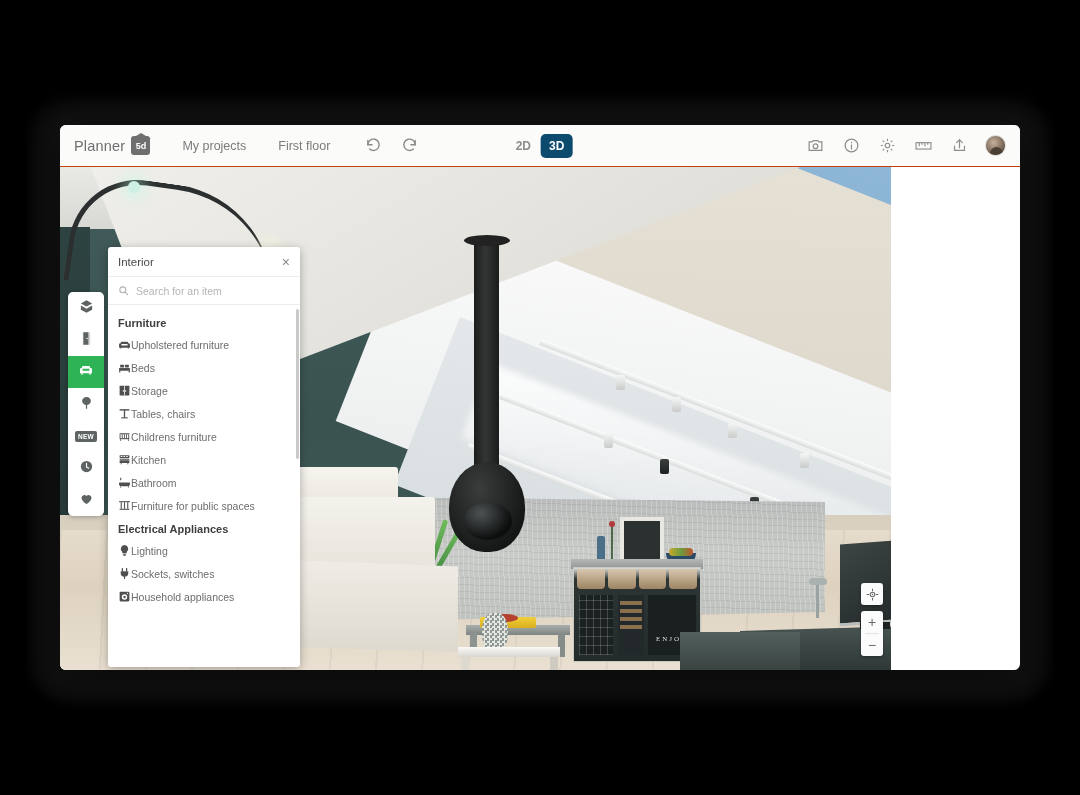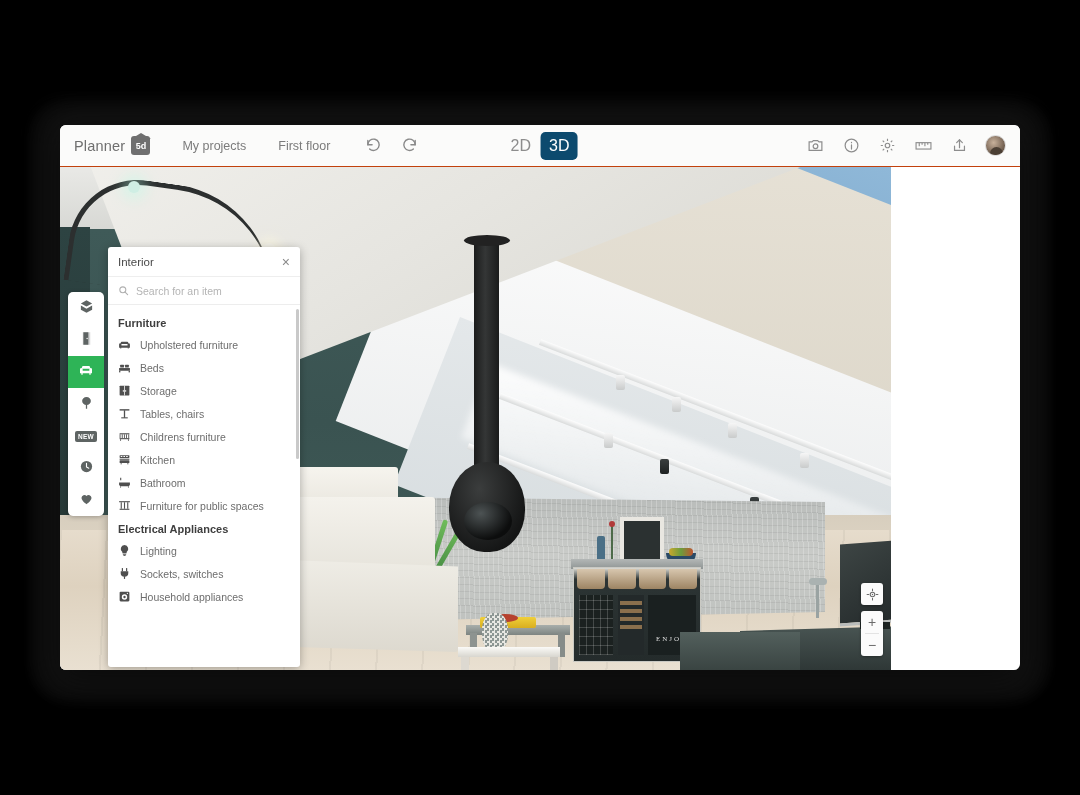--- a/index.html
+++ b/index.html
@@ -71,21 +71,21 @@
     width: 22px; height: 22px; display: flex; align-items: center; justify-content: center;
     cursor: pointer; color: #8a8a8a;
   }
   .ur-btn svg { display: block; }
 
   .viewtoggle {
     position: absolute; left: 50%; transform: translateX(-50%);
     display: flex; align-items: center; gap: 2px;
   }
   .vt {
-    font-size: 16px; font-weight: normal; padding: 5px 8px; border-radius: 5px;
+    font-size: 12px; font-weight: bold; padding: 5px 8px; border-radius: 5px;
     color: #8d8d8d; cursor: pointer; min-width: 28px; text-align: center;
   }
   .vt.active { background: #0c4a6e; color: #fff; }
 
   .topright {
     margin-left: auto; display: flex; align-items: center; gap: 16px;
     padding-right: 14px;
   }
   .ticon { width: 20px; height: 20px; color: #8d8d8d; cursor: pointer; display:flex;align-items:center;justify-content:center;}
   .avatar {
@@ -377,21 +377,21 @@
   .panel-title { font-size: 11.5px; color:#4a4a4a; }
   .panel-close { font-size: 14px; color:#8a8a8a; cursor:pointer; line-height:1; }
   .panel-search {
     height: 28px; display:flex; align-items:center; gap:7px; padding:0 10px;
     border-bottom:1px solid #ededed;
   }
   .panel-search .txt { font-size: 10.5px; color:#b4b4b4; }
   .panel-body { flex:1; overflow:hidden; padding-top: 6px; position:relative; }
   .group-title { font-size: 11px; font-weight: bold; color:#3e3e3e; padding: 6px 10px 4px; }
   .cat-item {
-    display:flex; align-items:center; gap:9px; padding: 5px 10px;
+    display:flex; align-items:center; gap:0; padding: 5px 10px;
     font-size: 10.5px; color:#6d6d6d; cursor:pointer;
   }
   .cat-ico { width:13px; height:13px; color:#4f4f4f; display:flex; align-items:center; justify-content:center; flex:0 0 13px;}
   .cat-ico svg { display:block; }
   .panel-scroll {
     position:absolute; right:1px; top:4px; width:3px; height:150px;
     background:#c9c9c9; border-radius:2px;
   }
 
   

